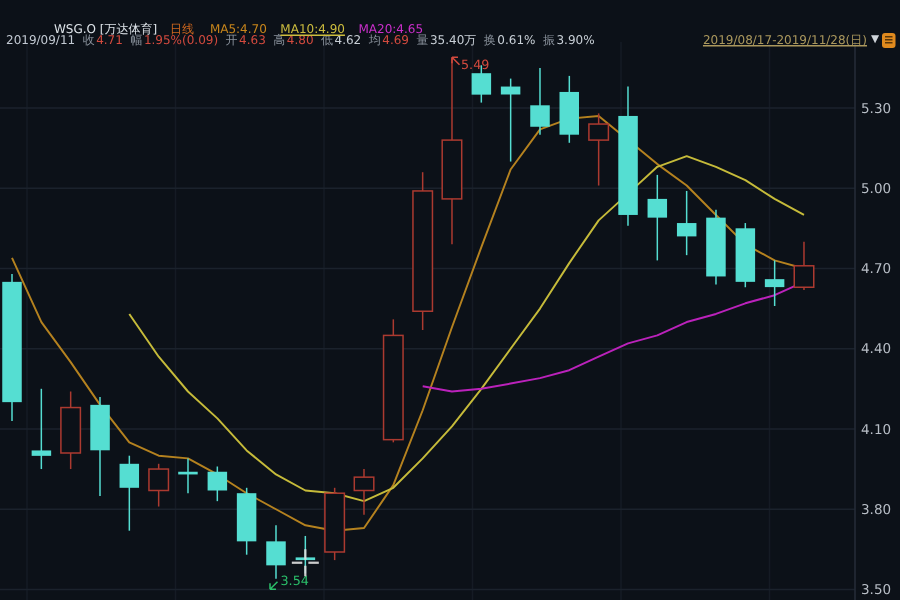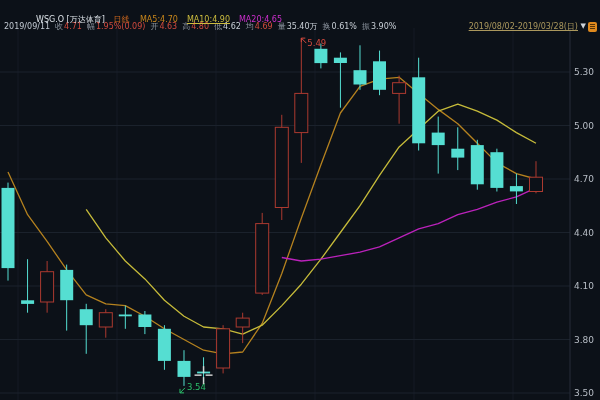--- a/index.html
+++ b/index.html
@@ -182,21 +182,21 @@
       <g stroke="#dcdcdc" stroke-width="1.5" opacity="0.92">
         <line x1="194.55" y1="375.161" x2="201.55" y2="375.161"></line>
         <line x1="205.55" y1="375.161" x2="212.55" y2="375.161"></line>
         <line x1="203.55" y1="366.161" x2="203.55" y2="373.161"></line>
         <line x1="203.55" y1="377.161" x2="203.55" y2="384.161"></line>
       </g>
     </svg>
 
   <div class="row1">
     <span class="date">2019/09/11</span><span id="info-fields"><span class="f"><span class="lbl">收</span><span class="v-red">4.71</span></span><span class="f"><span class="lbl">幅</span><span class="v-red">1.95%(0.09)</span></span><span class="f"><span class="lbl">开</span><span class="v-red">4.63</span></span><span class="f"><span class="lbl">高</span><span class="v-red">4.80</span></span><span class="f"><span class="lbl">低</span><span class="v-white">4.62</span></span><span class="f"><span class="lbl">均</span><span class="v-red">4.69</span></span><span class="f"><span class="lbl">量</span><span class="v-white">35.40万</span></span><span class="f"><span class="lbl">换</span><span class="v-white">0.61%</span></span><span class="f"><span class="lbl">振</span><span class="v-white">3.90%</span></span></span>
-    <span class="range">2019/08/02-2019/03/28(日)</span>
+    <span class="range">2019/08/17-2019/11/28(日)</span>
     <span class="chev">▼</span>
     <span class="oicon"></span>
   </div>
 
   <div class="row2">
     <span class="sym"><span>WSG.O</span> <span>[万达体育]</span></span>
     <span class="period">日线</span>
     <span id="ma-legend"><span class="ma" style="color: rgb(200, 134, 27);">MA5:4.70</span><span class="ma" style="color: rgb(205, 189, 62); text-decoration: underline;">MA10:4.90</span><span class="ma" style="color: rgb(204, 47, 204);">MA20:4.65</span></span>
   </div>
 

